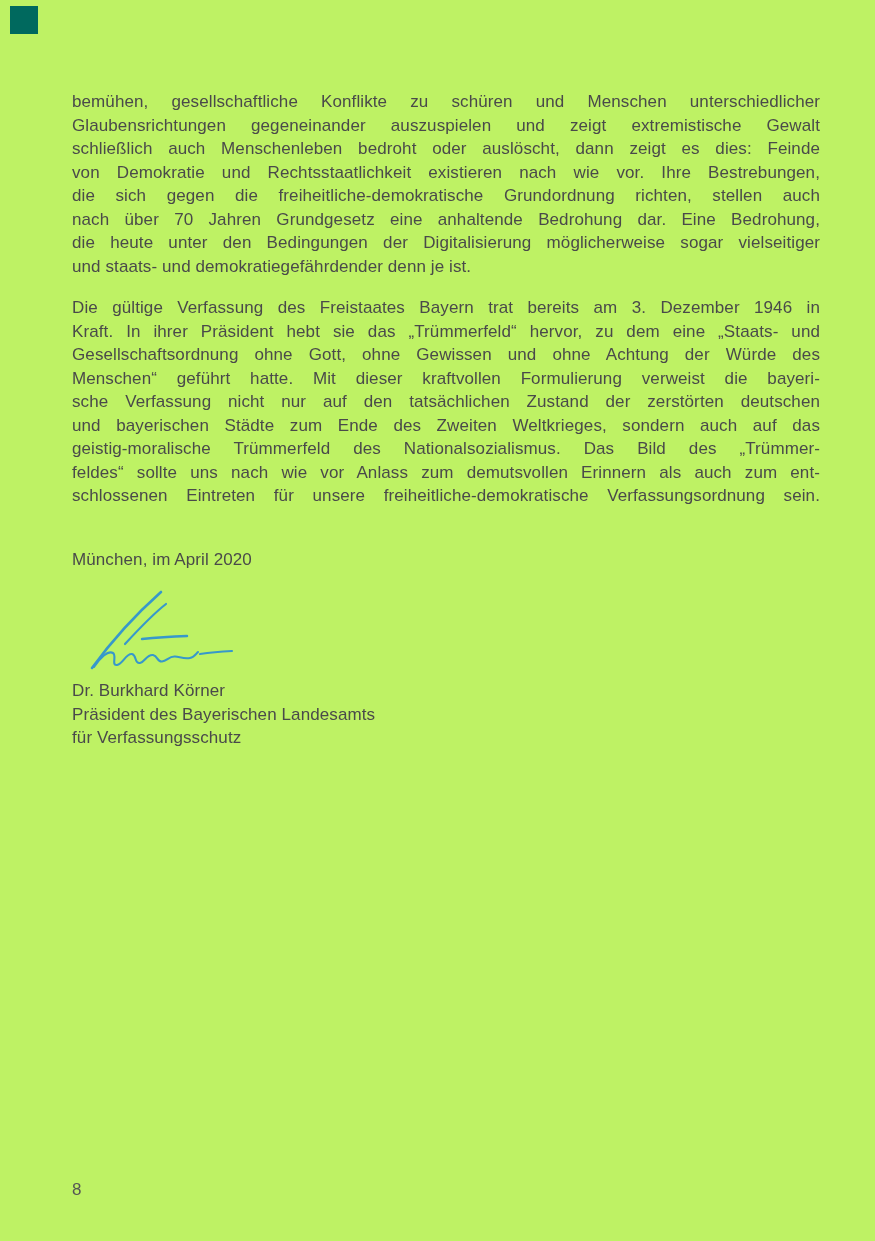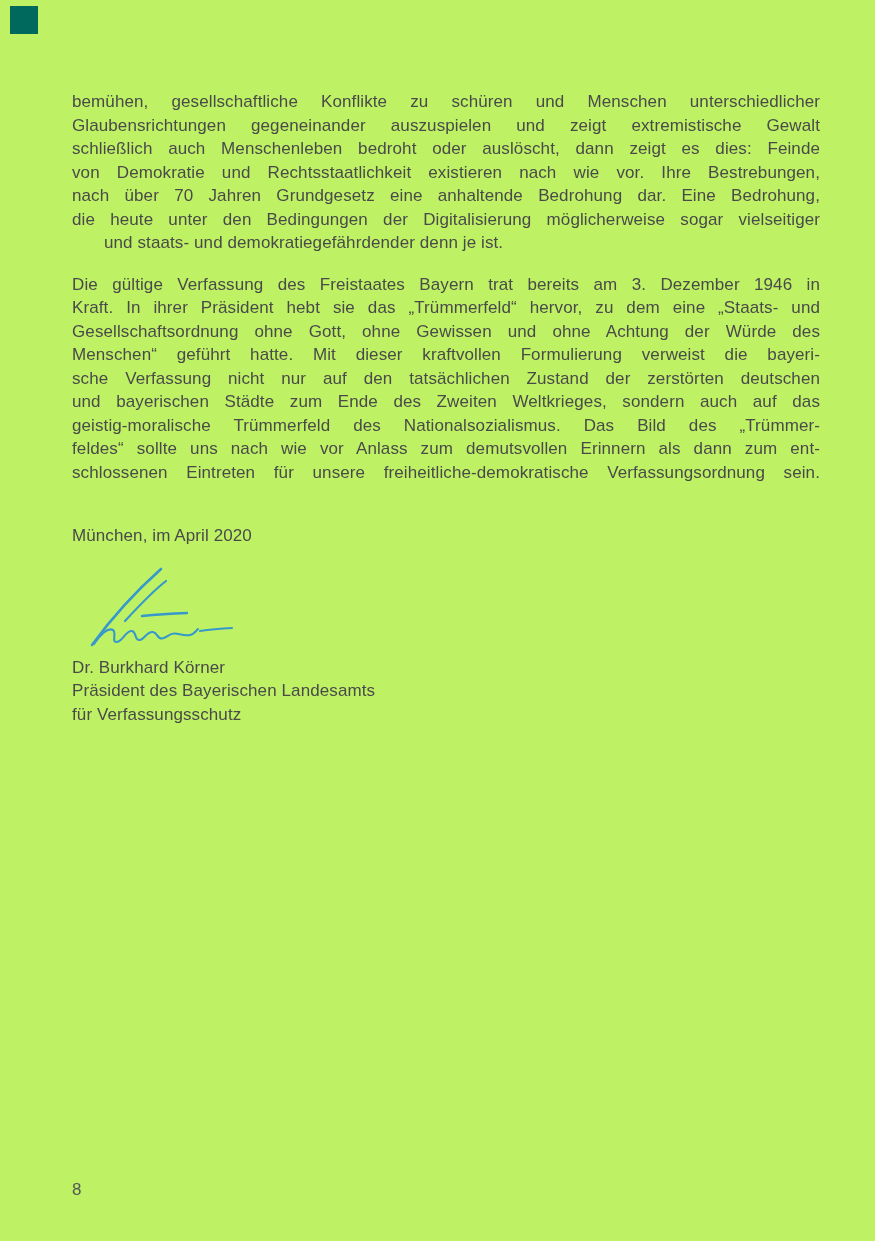--- a/index.html
+++ b/index.html
@@ -25,21 +25,20 @@
     letter-spacing:0.1px;
   }
   .para{margin:0 0 18px 0;}
   .para .line{
     text-align:justify;
     text-align-last:justify;
     white-space:normal;
   }
   .para .line.line-left-last{
     text-align-last:left;
-    margin-left:32px;
   }
   .plain .line{
     text-align:left;
     text-align-last:left;
   }
   .dateline{margin-top:40px;}
   .signature-wrap{
     margin-top:17px;
     margin-left:18px;
     width:150px;height:85px;
@@ -61,34 +60,35 @@
 
   <div class="corner-marker" style="background-color: rgb(0, 105, 94);"></div>
 
   <div class="content">
 
     <div class="para">
         <div class="line">bemühen, gesellschaftliche Konflikte zu schüren und Menschen unterschiedlicher</div>
         <div class="line">Glaubensrichtungen gegeneinander auszuspielen und zeigt extremistische Gewalt</div>
         <div class="line">schließlich auch Menschenleben bedroht oder auslöscht, dann zeigt es dies: Feinde</div>
         <div class="line">von Demokratie und Rechtsstaatlichkeit existieren nach wie vor. Ihre Bestrebungen,</div>
+        <div class="line">die sich gegen die freiheitliche-demokratische Grundordnung richten, stellen auch</div>
         <div class="line">nach über 70 Jahren Grundgesetz eine anhaltende Bedrohung dar. Eine Bedrohung,</div>
         <div class="line">die heute unter den Bedingungen der Digitalisierung möglicherweise sogar vielseitiger</div>
         <div class="line line-left-last">und staats- und demokratiegefährdender denn je ist.</div>
       </div>
 
     <div class="para">
         <div class="line">Die gültige Verfassung des Freistaates Bayern trat bereits am 3. Dezember 1946 in</div>
         <div class="line">Kraft. In ihrer Präsident hebt sie das „Trümmerfeld“ hervor, zu dem eine „Staats- und</div>
         <div class="line">Gesellschaftsordnung ohne Gott, ohne Gewissen und ohne Achtung der Würde des</div>
         <div class="line">Menschen“ geführt hatte. Mit dieser kraftvollen Formulierung verweist die bayeri-</div>
         <div class="line">sche Verfassung nicht nur auf den tatsächlichen Zustand der zerstörten deutschen</div>
         <div class="line">und bayerischen Städte zum Ende des Zweiten Weltkrieges, sondern auch auf das</div>
         <div class="line">geistig-moralische Trümmerfeld des Nationalsozialismus. Das Bild des „Trümmer-</div>
-        <div class="line">feldes“ sollte uns nach wie vor Anlass zum demutsvollen Erinnern als dann zum ent-</div>
+        <div class="line">feldes“ sollte uns nach wie vor Anlass zum demutsvollen Erinnern als auch zum ent-</div>
         <div class="line">schlossenen Eintreten für unsere freiheitliche-demokratische Verfassungsordnung sein.</div>
       </div>
 
     <div class="dateline">München, im April 2020</div>
 
     <div class="signature-wrap">
       <svg width="150" height="85" viewBox="0 0 150 85" fill="none" xmlns="http://www.w3.org/2000/svg">
         <path d="M2 80 C 18 58, 44 28, 71 4" stroke-width="2.6" stroke-linecap="round" stroke="#3798CB"></path>
         <path d="M35 56 C 47 43, 63 26, 76 16" stroke-width="2.2" stroke-linecap="round" stroke="#3798CB"></path>
         <path d="M52 51 C 66 49.5, 82 48.5, 97 48" stroke-width="2.4" stroke-linecap="round" stroke="#3798CB"></path>

